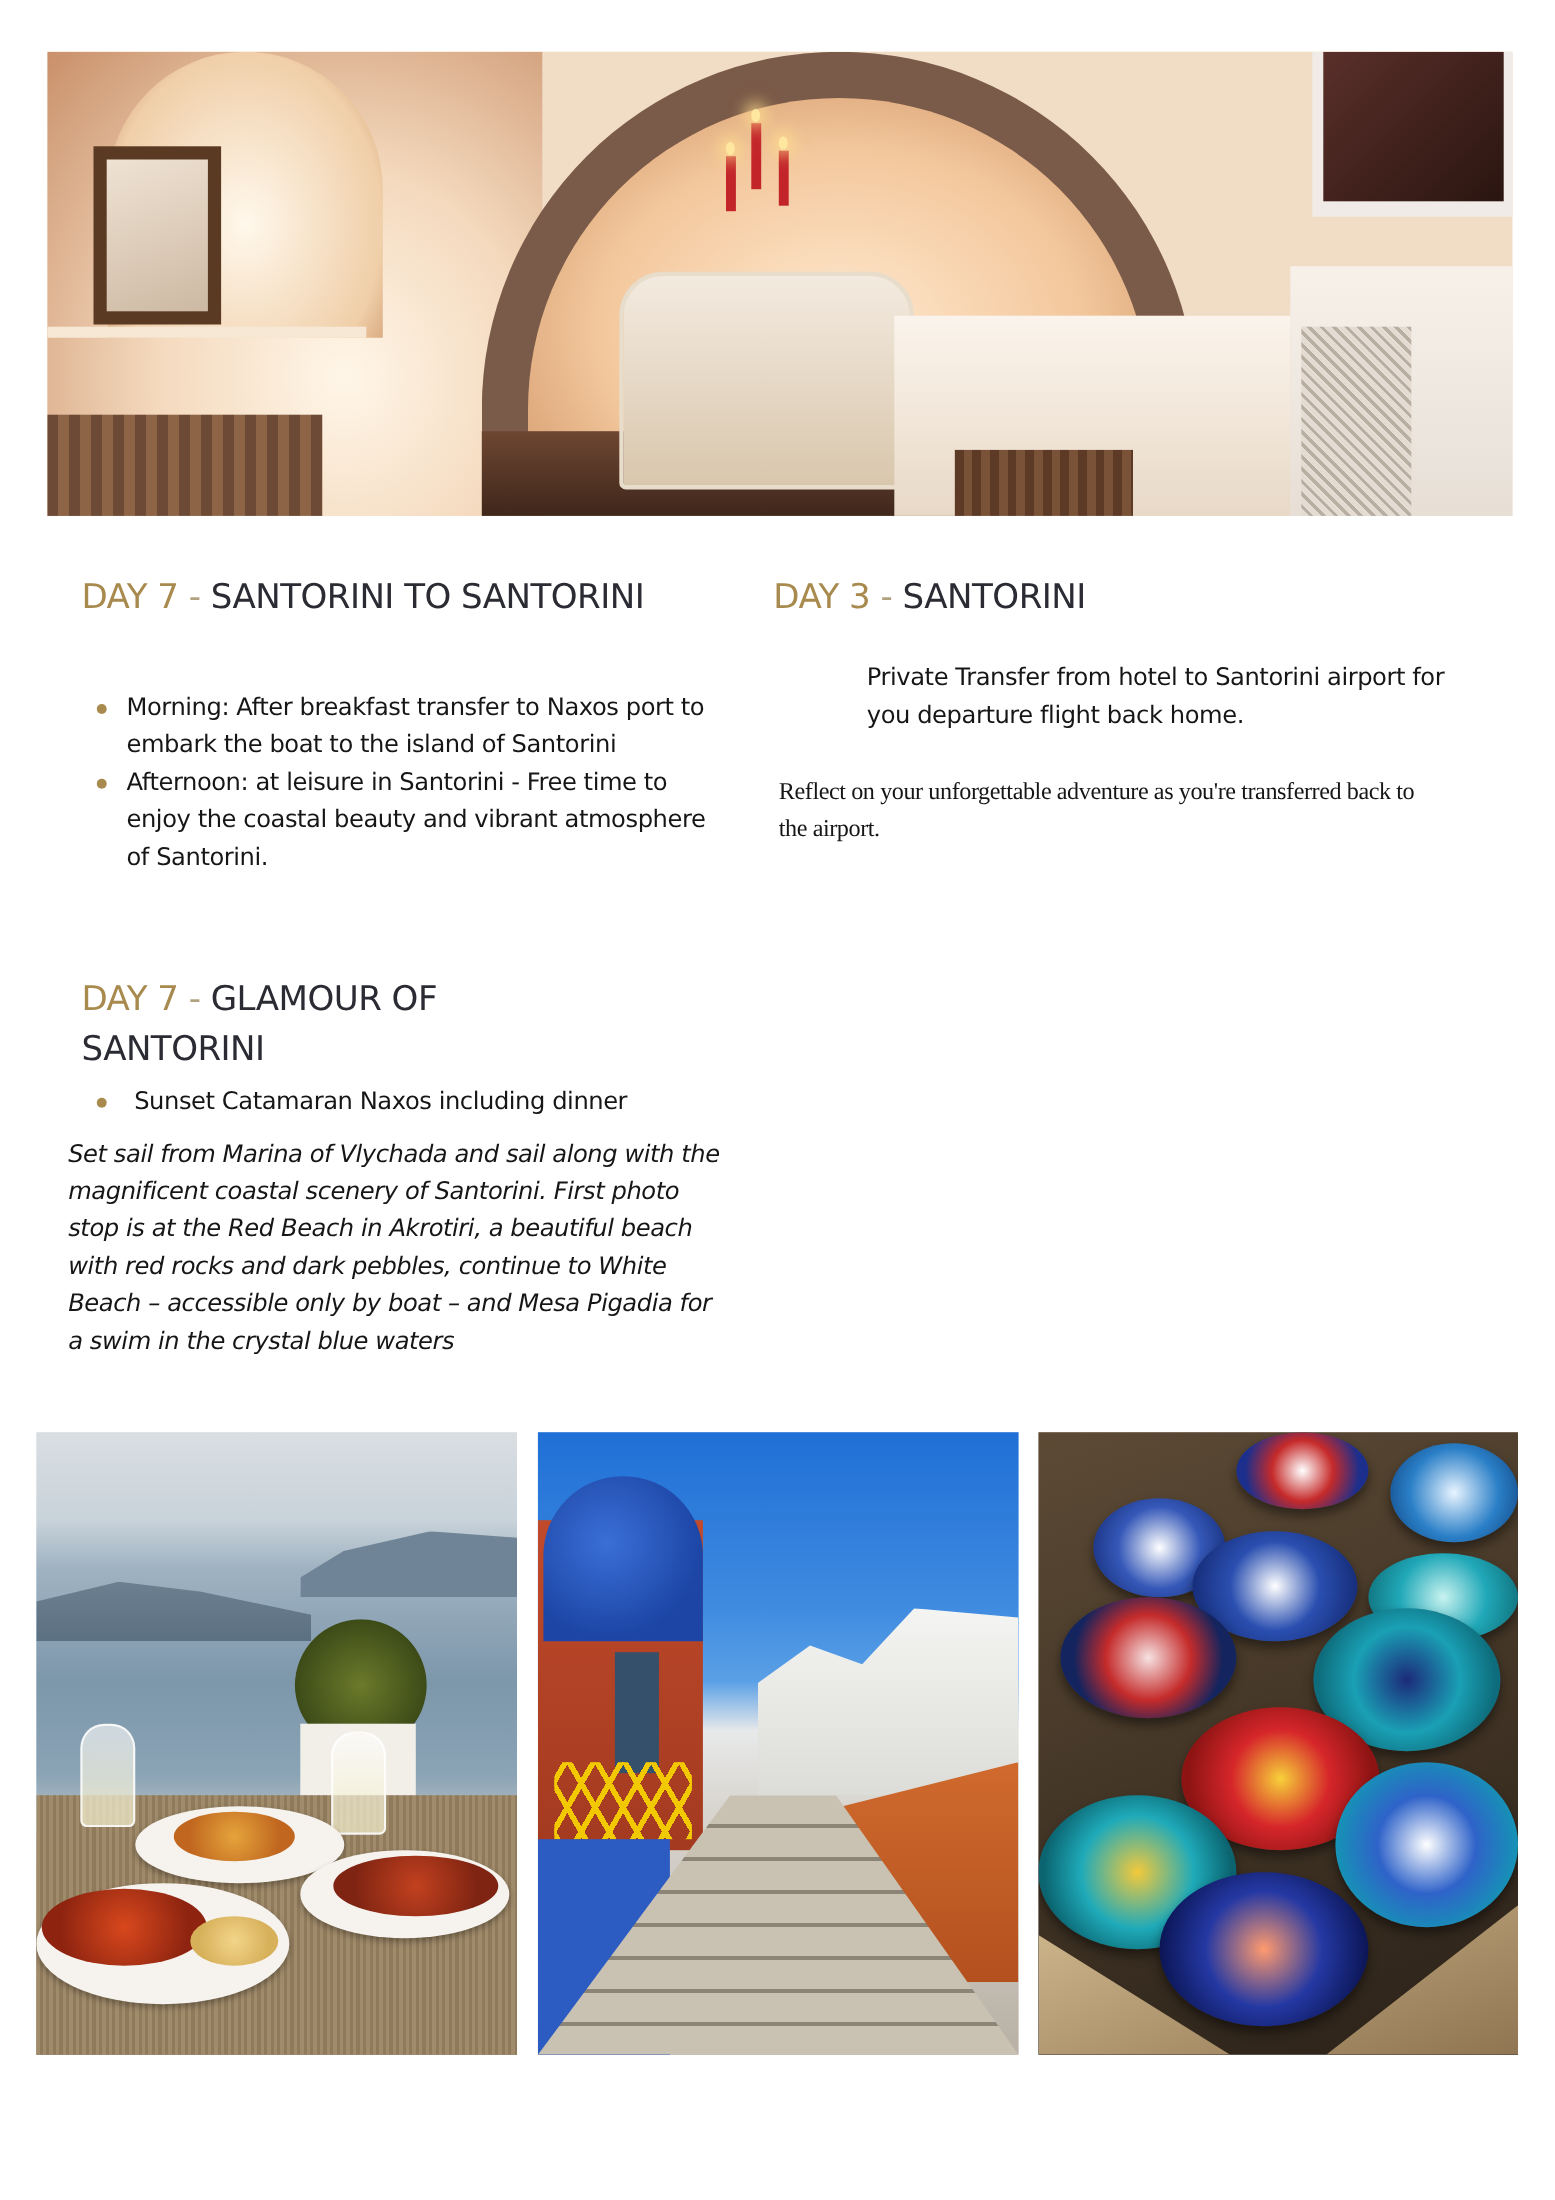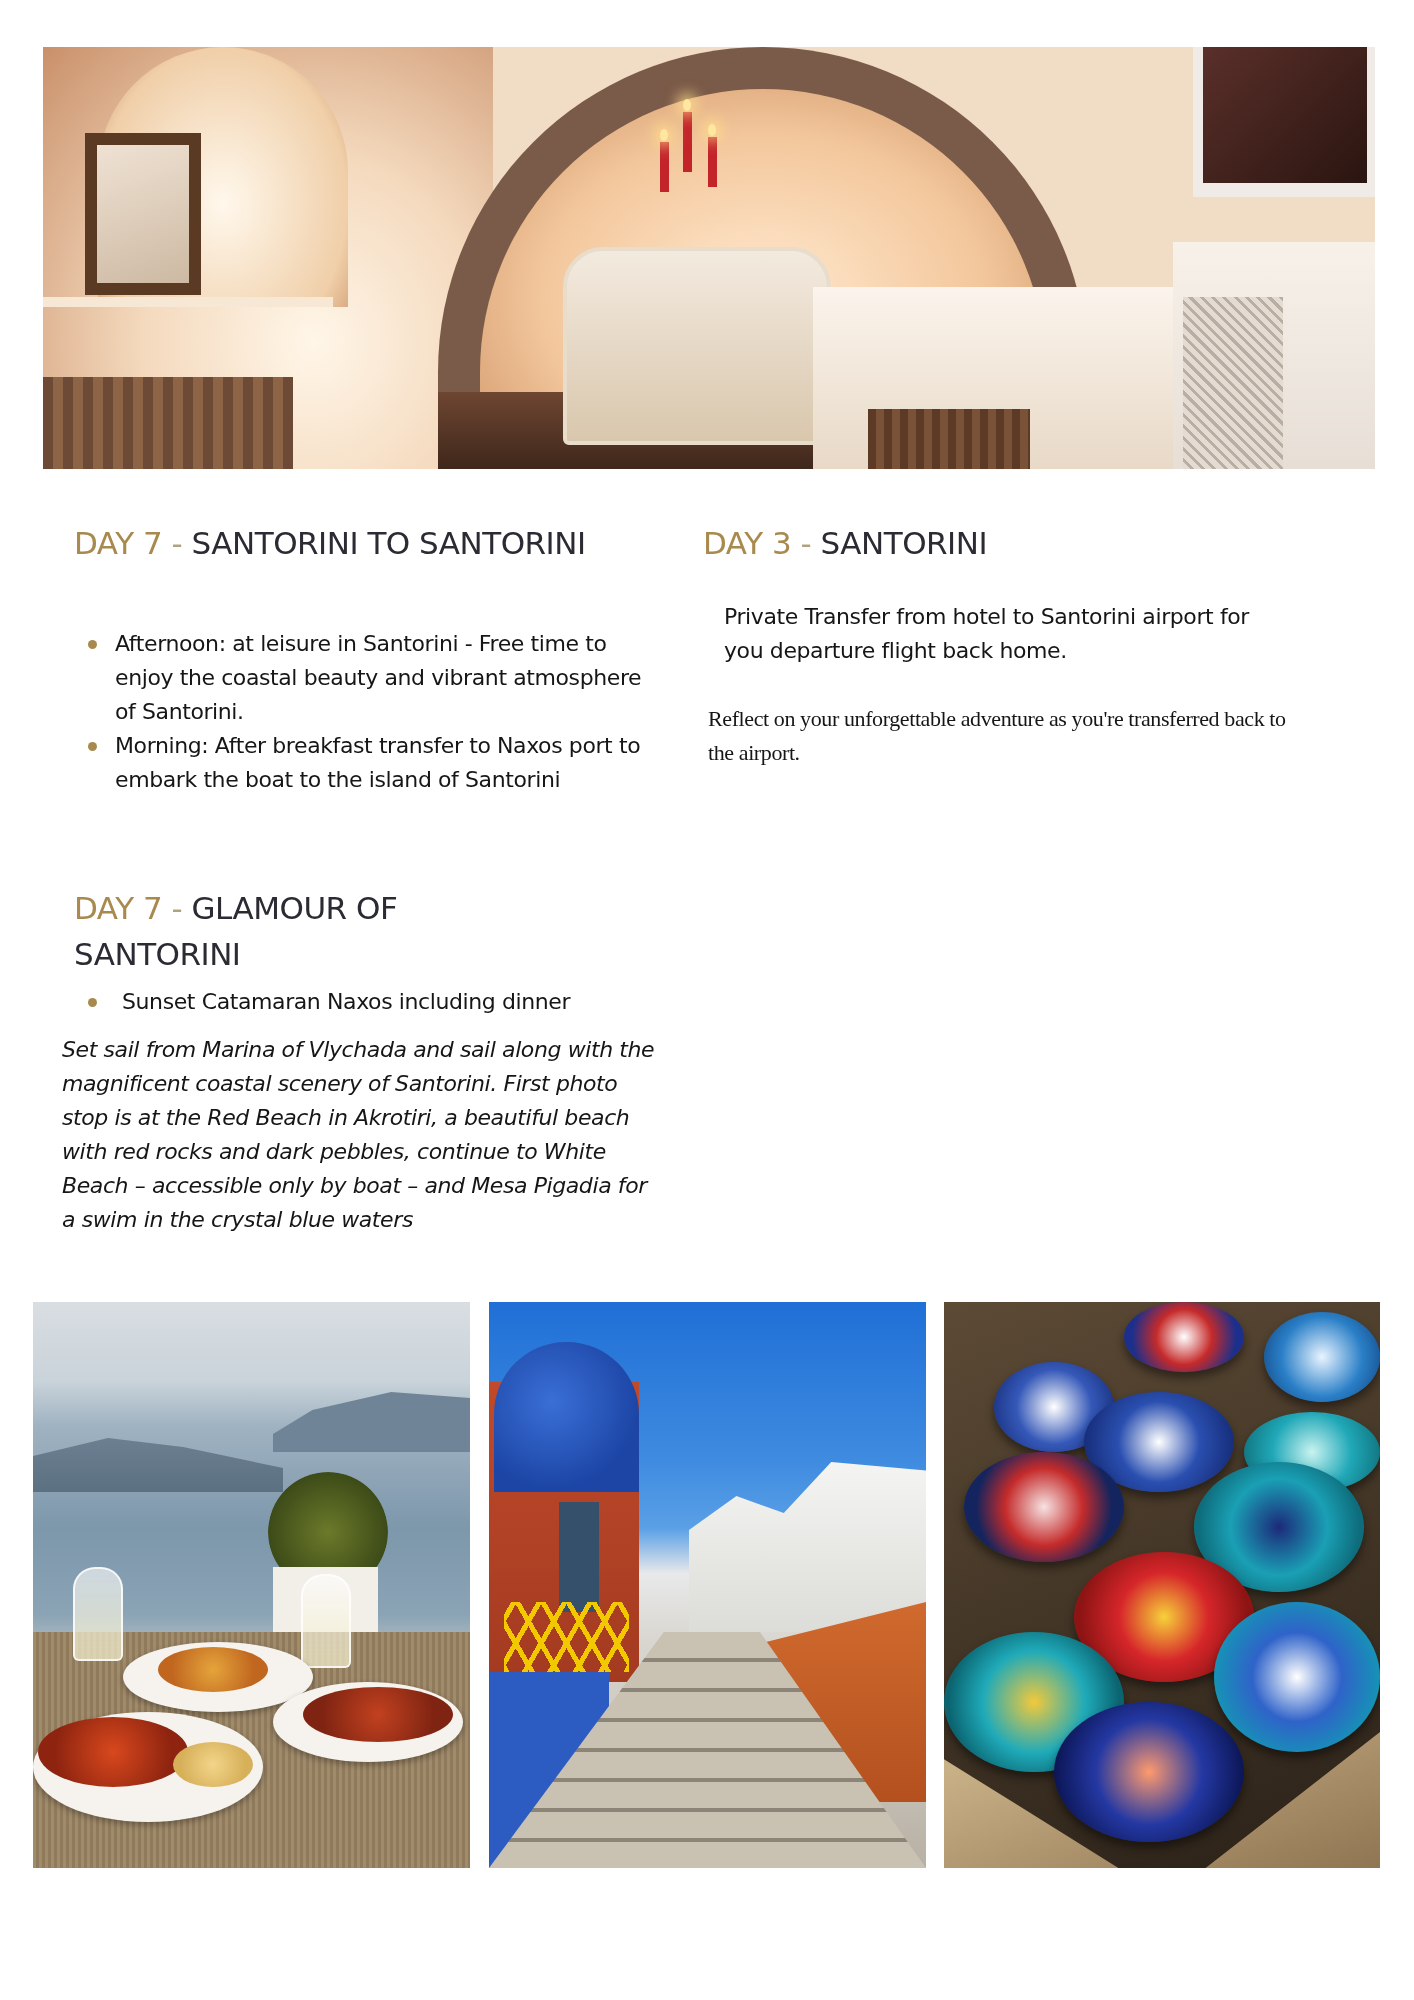--- a/index.html
+++ b/index.html
@@ -65,21 +65,21 @@
 
   #day7-list { left:88px; top:627px; width:560px; }
   #day7-list li { padding-left:27px; }
   #day7-list li .dot { left:0; top:13px; }
 
   #day8-list { left:88px; top:985px; width:560px; }
   #day8-list li { padding-left:34px; }
   #day8-list li .dot { left:0; top:13px; }
 
   #day8-desc { left:62px; top:1033px; width:600px;font-style:italic; }
-  #day9-transfer { left:724px; top:600px; width:560px; }
+  #day9-transfer { left:788px; top:600px; width:560px; }
   #day9-reflect { left:708px; top:702px; width:600px;font-family:Liberation Serif, serif; }
 
   
   #photo-dinner { left:33px; top:1302px; width:437px; height:566px;
     background: linear-gradient(180deg,#d9dee2 0%,#c9d3da 14%,#9fb2c1 22%,#7d97ab 40%,#8aa3b5 55%,#b4bec3 62%,#a89272 70%,#8b7458 100%); }
   #photo-dinner .cliff { position:absolute; left:0; top:130px; width:250px; height:60px;
     background: linear-gradient(180deg,#6d8192,#5b7080); clip-path:polygon(0 40%,30% 10%,60% 25%,100% 60%,100% 100%,0 100%); }
   #photo-dinner .cliff2 { position:absolute; left:240px; top:90px; width:197px; height:60px;
     background:#6f8597; clip-path:polygon(0 70%,20% 30%,60% 0,100% 10%,100% 100%,0 100%); }
   #photo-dinner .table { position:absolute; left:0; top:330px; width:437px; height:236px;
@@ -138,22 +138,22 @@
   <div class="wall-r"></div>
   <div class="chest"></div>
   <div class="cab"></div>
   <div class="grille"></div>
   <div class="tv"></div>
 </div>
 
 <h2 id="day7-heading" class="day-heading"><span class="day">DAY 7</span><span class="dash"> - </span><span>SANTORINI TO SANTORINI</span></h2>
 
 <ul id="day7-list" class="bullets">
+  <li><span class="dot"></span><span>Morning: After breakfast transfer to Naxos port to embark the boat to the island of Santorini</span></li>
   <li><span class="dot"></span><span>Afternoon: at leisure in Santorini - Free time to enjoy the coastal beauty and vibrant atmosphere of Santorini.</span></li>
-  <li><span class="dot"></span><span>Morning: After breakfast transfer to Naxos port to embark the boat to the island of Santorini</span></li>
 </ul>
 
 <h2 id="day8-heading" class="day-heading"><span class="day">DAY 7</span><span class="dash"> - </span><span>GLAMOUR OF SANTORINI</span></h2>
 
 <ul id="day8-list" class="bullets">
   <li><span class="dot"></span><span>Sunset Catamaran Naxos including dinner</span></li>
 </ul>
 
 <p id="day8-desc" class="body-text">Set sail from Marina of Vlychada and sail along with the magnificent coastal scenery of Santorini. First photo stop is at the Red Beach in Akrotiri, a beautiful beach with red rocks and dark pebbles, continue to White Beach – accessible only by boat – and Mesa Pigadia for a swim in the crystal blue waters</p>
 

